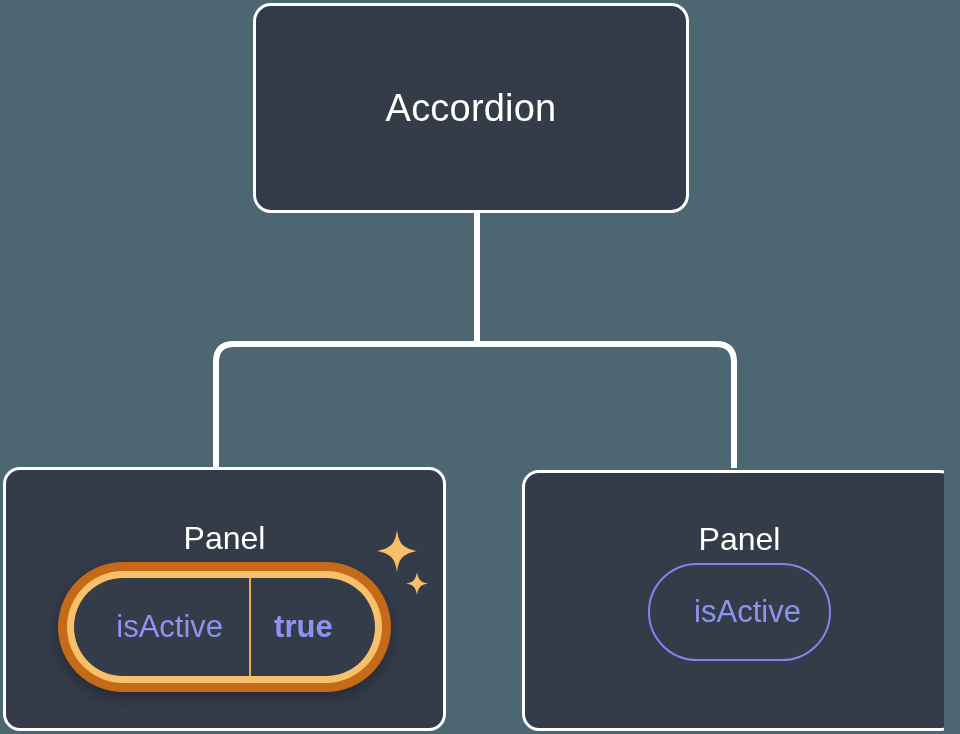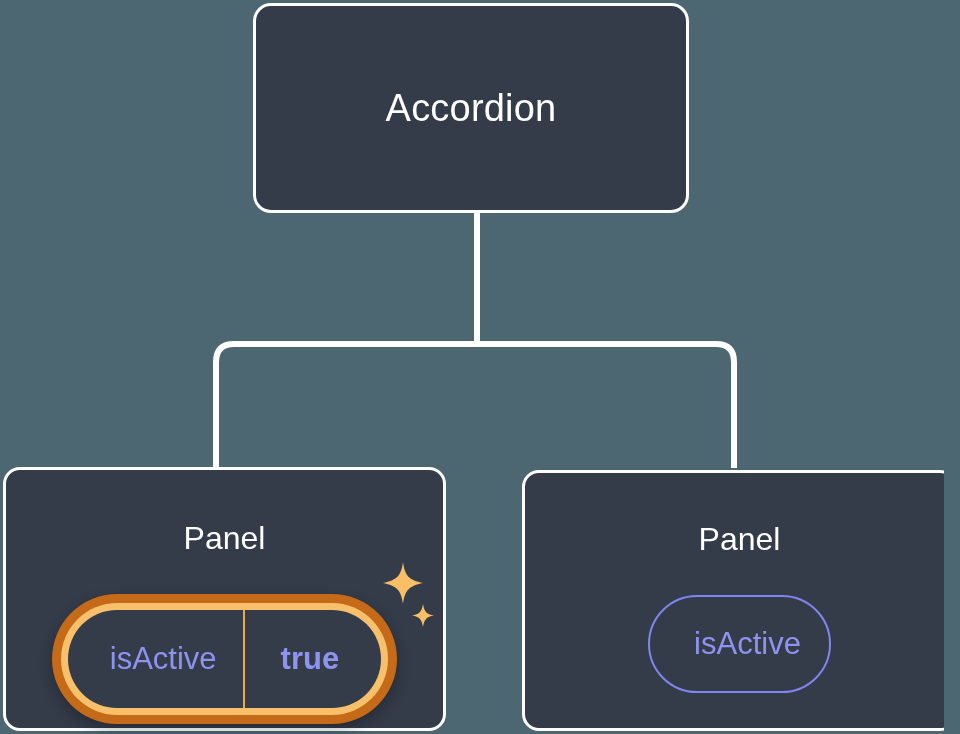--- a/index.html
+++ b/index.html
@@ -68,21 +68,21 @@
     font-size: 32px;
     font-weight: 400;
     line-height: 1;
     margin-top: 52px;
   }
   .node-panel-right .node-title-panel { margin-top: 50px; }
 
   
   .pill-wrap {
     position: relative;
-    margin-top: 40px;
+    margin-top: 8px;
   }
   .pill {
     display: flex;
     align-items: stretch;
     box-sizing: border-box;
     background: #343b49;
   }
 
   
   .pill-plain {
@@ -127,21 +127,21 @@
   .pill-hl-inner .pill-key,
   .pill-hl-inner .pill-val {
     display: flex;
     align-items: center;
     justify-content: center;
     color: #8f93f0;
     font-size: 31px;
   }
   .pill-hl-inner .pill-key { padding: 0 26px 0 42px; font-weight: 400; }
   .pill-hl-inner .pill-val {
-    padding: 0 42px 0 36px;
+    padding: 0 42px 0 23px;
     border-left: 2px solid #f0a93f;
     font-weight: 700;
   }
 
   
   .sparkles {
     position: absolute;
     right: -46px;
     top: -38px;
     width: 70px;

